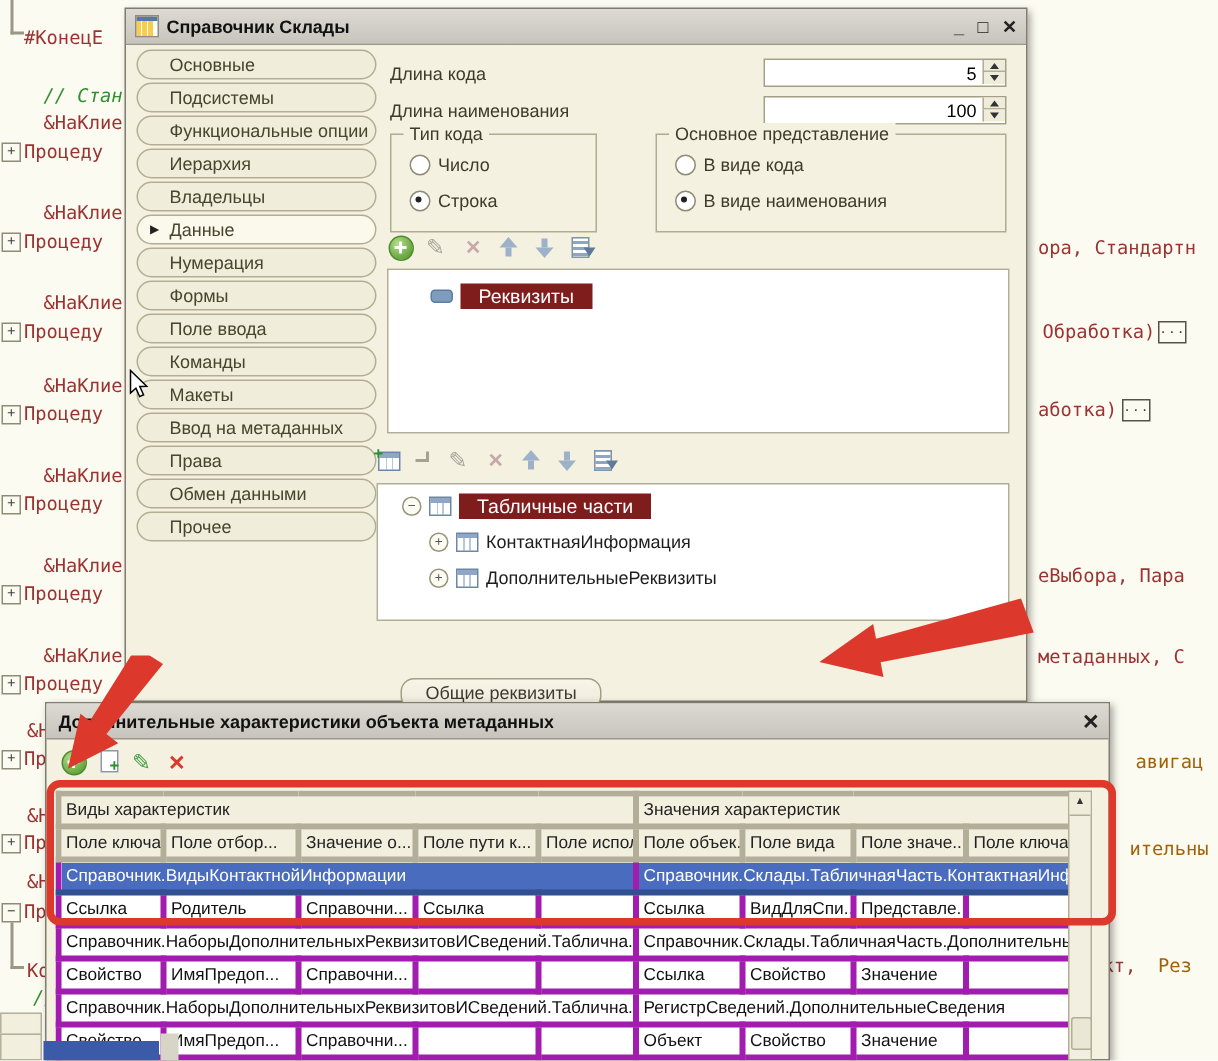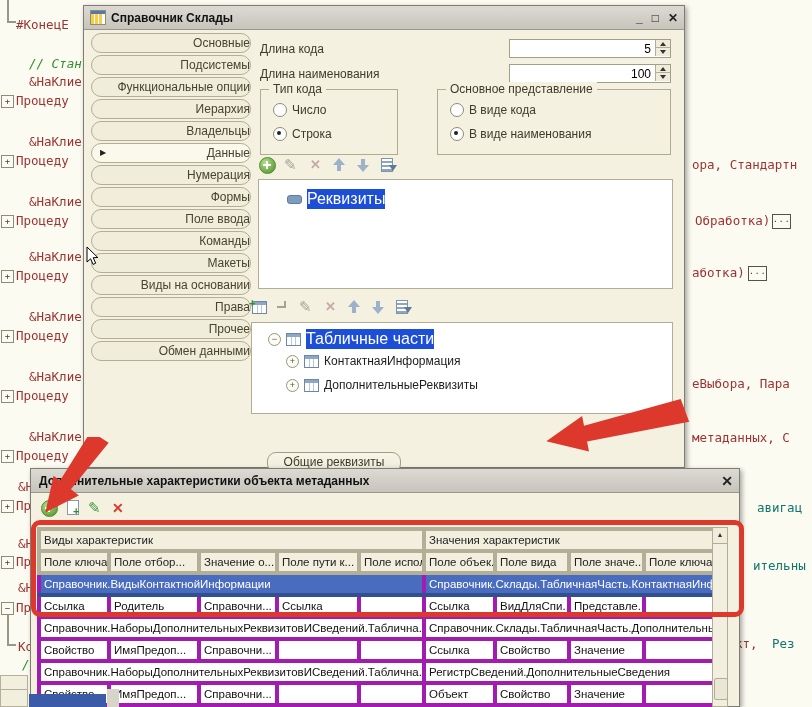--- a/index.html
+++ b/index.html
@@ -1,38 +1,38 @@
 <!DOCTYPE html>
 <html><head>
 <meta charset="utf-8">
 <style>
   html,body{margin:0;padding:0;}
   .stage{position:relative;width:812px;height:707px;overflow:hidden;background:#fcfbf1;
          font-family:"Liberation Sans",sans-serif;}
   
   .cl{position:absolute;font:500 12.5px "DejaVu Sans Mono",monospace;color:#9b3332;white-space:pre;}
   .cl.cm{color:#2f8f2f;font-style:italic;}
-  .cl.idb{color:#0f766e;}
+  .cl.idb{color:#a16207;}
   .fold{position:absolute;width:11px;height:11px;border:1px solid #8e8b79;background:#fcfbf1;
         font:9px/10px "DejaVu Sans Mono",monospace;text-align:center;color:#444;z-index:2;}
   .cfold{position:absolute;width:17px;height:13px;border:1px solid #55524a;
          font:8px/10px "DejaVu Sans Mono",monospace;text-align:center;color:#333;letter-spacing:1px;}
   .vln,.hln{position:absolute;background:#9a9786;}
   
   .dlg{position:absolute;background:#f4f1e1;border:1px solid #7f7d72;box-shadow:2px 2px 5px rgba(0,0,0,.35);box-sizing:border-box;}
   .tbar{height:23px;background:linear-gradient(#dcdad3,#c6c4bb);border-bottom:1px solid #9a988c;
         display:flex;align-items:center;padding:0 6px;}
   .ttext{font-size:12px;font-weight:bold;color:#111;margin-left:5px;white-space:nowrap;overflow:hidden;}
   .wbtns{margin-left:auto;display:flex;gap:9px;align-items:center;}
   .wb{font:bold 12px "Liberation Sans",sans-serif;color:#222;cursor:default;}
   .ticon{width:14px;height:13px;border:1px solid #8f8c7a;flex:0 0 auto;
     background:linear-gradient(#5577aa 0 3px,transparent 3px),
       linear-gradient(90deg,#f7ce4a 0 3px,#fff 3px 4px,#f7ce4a 4px 7px,#fff 7px 8px,#f7ce4a 8px 11px,#fff 11px),#fff;}
   
-  .tabs{position:absolute;left:7px;top:27px;width:160px;display:flex;flex-direction:column;gap:2px;text-align:right;}
+  .tabs{position:absolute;left:7px;top:27px;width:160px;display:flex;flex-direction:column;gap:2px;}
   .tab{height:18px;line-height:18px;border:1px solid #b3ae93;border-radius:10px;background:#f0edda;
        padding-left:21px;font-size:12px;color:#47442f;white-space:nowrap;}
   .tab.active{background:#fbf9ec;position:relative;}
   .tab.active::before{content:"▶";position:absolute;left:8px;top:0;font-size:8px;line-height:18px;color:#222;}
   
   .lbl{position:absolute;font-size:12px;color:#3e3b2b;white-space:nowrap;}
   .sfield{position:absolute;height:19px;background:#fff;border:1px solid #a39f85;box-sizing:border-box;}
   .sval{position:absolute;right:19px;top:2px;font-size:12px;color:#000;}
   .spin{position:absolute;right:0;top:0;width:15px;height:17px;}
   .spin b{display:block;position:relative;width:15px;height:8px;background:#efecdb;border-left:1px solid #b3ae93;box-sizing:border-box;}
@@ -66,21 +66,21 @@
   .mtab{width:13px;height:11px;border:1px solid #6d87a8;display:inline-block;position:relative;flex:0 0 auto;
     background:linear-gradient(#8fa6c4 0 3px,transparent 3px),
       linear-gradient(90deg,transparent 0 4px,#b9c7dc 4px 5px,transparent 5px 8px,#b9c7dc 8px 9px,transparent 9px),#fff;}
   .plusover{position:absolute;left:-4px;top:-5px;font:bold 11px "Liberation Sans",sans-serif;color:#2f8f2f;}
   .i-addchild::before{content:"";position:absolute;left:2px;top:7px;width:9px;height:2px;background:#a3a296;}
   .i-addchild::after{content:"";position:absolute;left:9px;top:2px;width:2px;height:7px;background:#a3a296;}
   .i-docadd::before{content:"";position:absolute;left:2px;top:0;width:10px;height:13px;background:#fff;border:1px solid #8a98a8;}
   .i-docadd .plusover{left:8px;top:5px;}
   
   .lbox{position:absolute;background:#fff;border:1px solid #b2ae95;box-sizing:border-box;}
-  .hl{background:#1d4ed8;color:#fff;padding:1px 0;font-size:16px;white-space:nowrap;}
+  .hl{background:#7f1d1d;color:#fff;padding:1px 12px;font-size:13px;white-space:nowrap;}
   .titem{position:absolute;display:flex;align-items:center;gap:5px;font-size:12px;color:#1d1d1d;white-space:nowrap;}
   .exp{width:11px;height:11px;border-radius:50%;border:1px solid #97947e;background:#fdfcf3;
        font:9px/10px "Liberation Sans",sans-serif;text-align:center;color:#555;flex:0 0 auto;}
   .pill{width:13px;height:7px;border-radius:3px;background:#7e9cbc;border:1px solid #5c7da0;flex:0 0 auto;}
   .btn{position:absolute;border:1px solid #a39f85;border-radius:9px;background:linear-gradient(#f8f5e8,#ecead9);
        font-size:12px;color:#3e3b2b;text-align:center;line-height:19px;box-sizing:border-box;}
   
   .chartab{border-collapse:collapse;table-layout:fixed;width:675px;font-size:11.5px;background:#fff;}
   .chartab th,.chartab td{border:4px solid #a21caf;padding:1px 3px;white-space:nowrap;overflow:hidden;height:16px;font-weight:normal;text-align:left;color:#111;}
   .chartab th{background:#f2efdf;border-color:#b2ae97;color:#222;}
@@ -175,24 +175,24 @@
       <div class="tab">Подсистемы</div>
       <div class="tab">Функциональные опции</div>
       <div class="tab">Иерархия</div>
       <div class="tab">Владельцы</div>
       <div class="tab active">Данные</div>
       <div class="tab">Нумерация</div>
       <div class="tab">Формы</div>
       <div class="tab">Поле ввода</div>
       <div class="tab">Команды</div>
       <div class="tab">Макеты</div>
-      <div class="tab">Виды на основании</div>
+      <div class="tab">Ввод на метаданных</div>
       <div class="tab">Права</div>
+      <div class="tab">Обмен данными</div>
       <div class="tab">Прочее</div>
-      <div class="tab">Обмен данными</div>
     </div>
 
     <div class="lbl" style="left:176px;top:36px">Длина кода</div>
     <div class="sfield" style="left:425px;top:33px;width:162px">
       <span class="sval">5</span>
       <span class="spin">
           <b class="su"></b>
           <b class="sd"></b>
         </span>
     </div>

